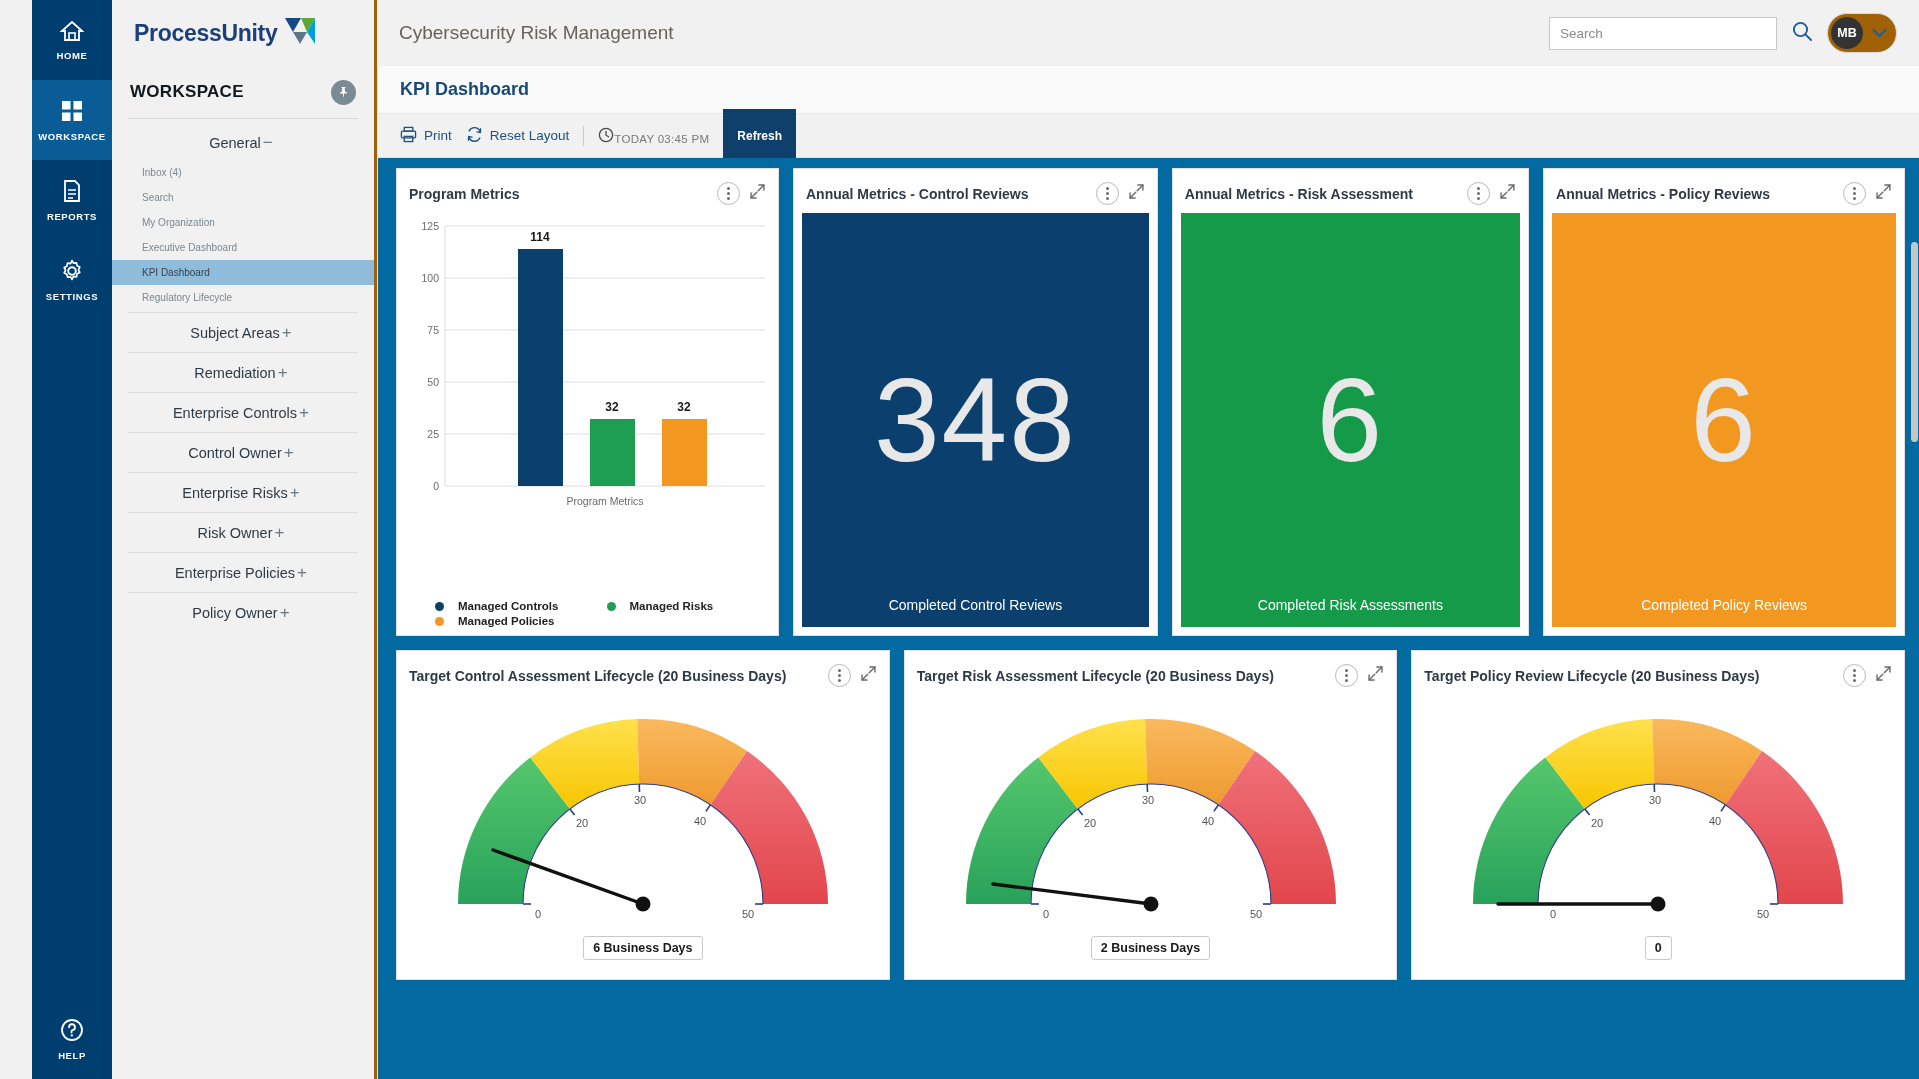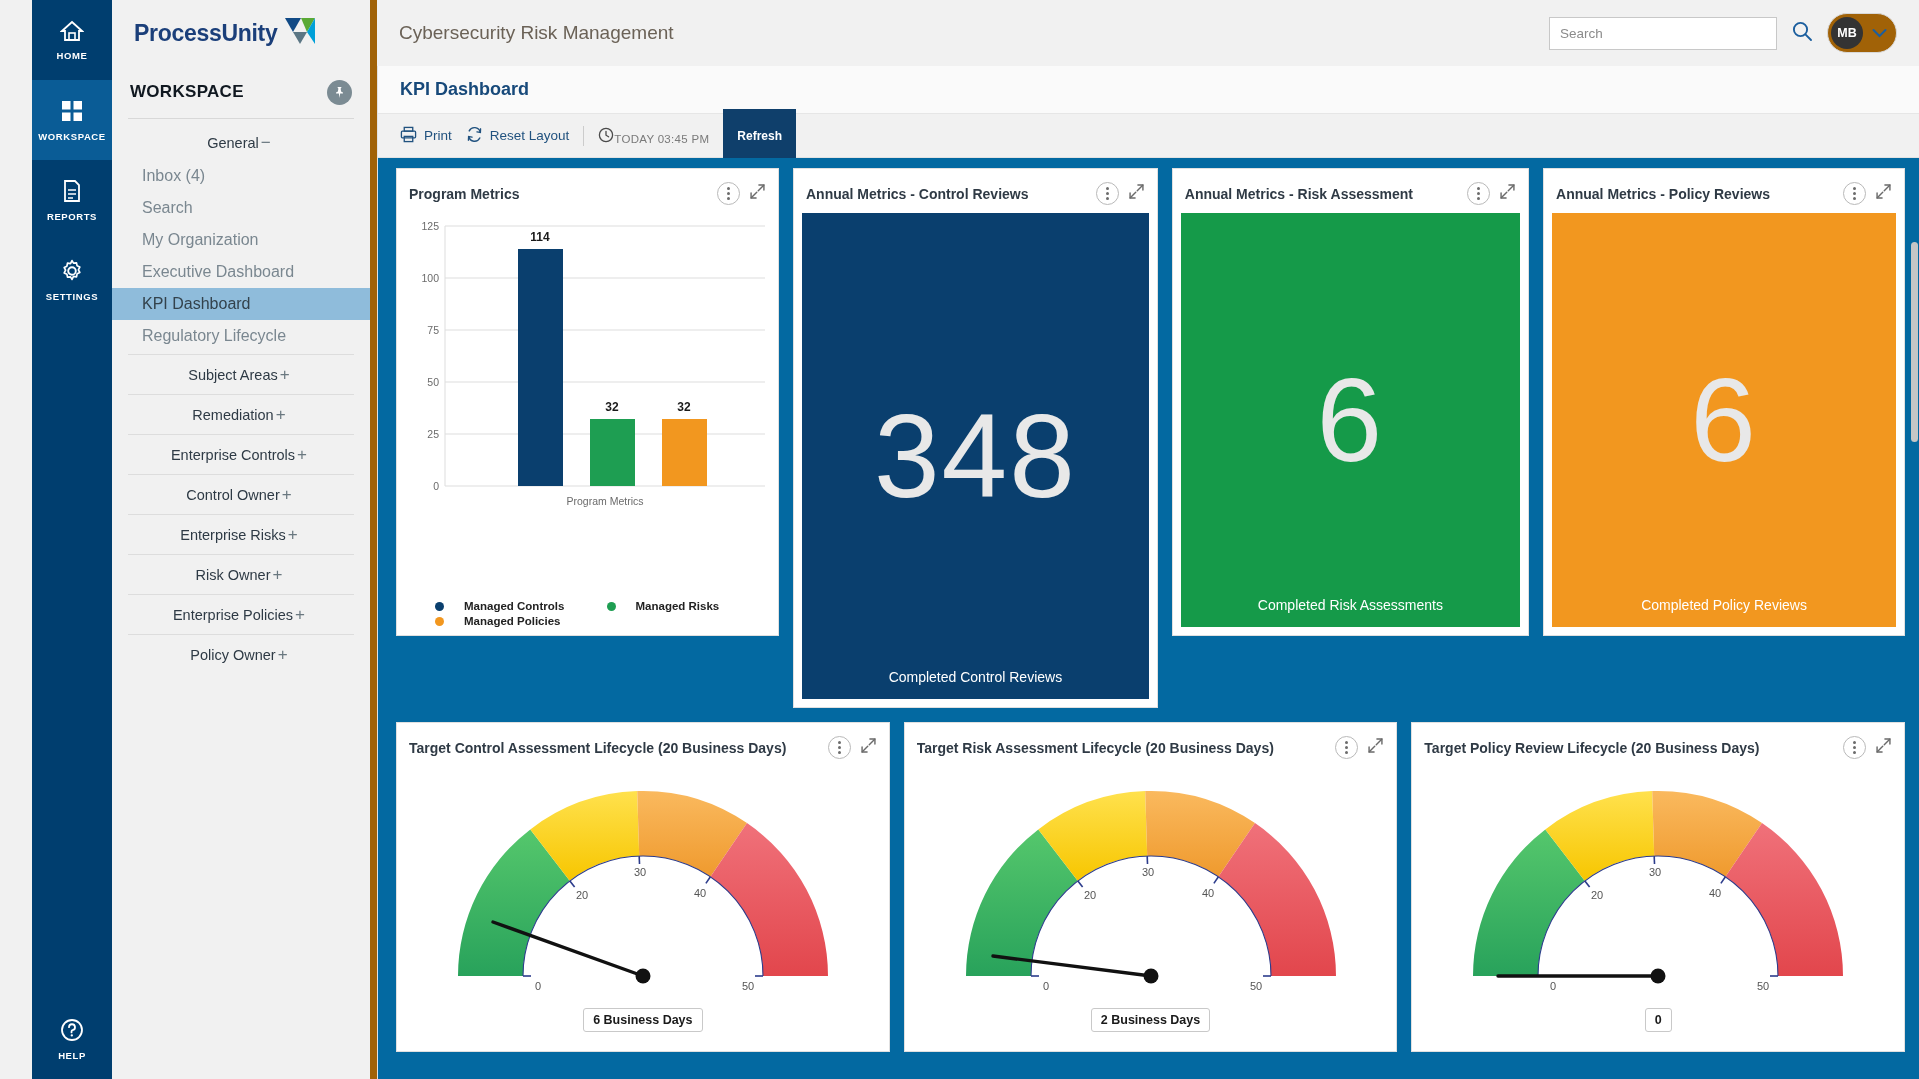--- a/index.html
+++ b/index.html
@@ -25,21 +25,21 @@
   .rail-label {
     font-size: 9.5px; font-weight: bold; letter-spacing: .6px;
     color: #ffffff;
   }
   .rail-spacer { flex: 1; }
   .rail-help { height: 80px; }
 
   
   .ws {
     width: 265px; flex: 0 0 265px; background: #f1f1f1;
-    border-right: 7px solid #a16207; display: flex; flex-direction: column;
+    border-right: 3px solid #a16207; display: flex; flex-direction: column;
   }
   .ws-brand {
     height: 66px; display: flex; align-items: center;
     padding-left: 22px; background: #f1f1f1;
   }
   .ws-head {
     height: 52px; display: flex; align-items: center;
     justify-content: space-between; padding: 0 18px 0 18px;
   }
   .ws-title {
@@ -56,21 +56,21 @@
   .nav-group {
     display: flex; align-items: center; justify-content: center;
     padding: 9px 18px 9px 16px; cursor: pointer;
   }
   .nav-group-label { font-size: 14.5px; color: #2e3a45; }
   .nav-group-sign {
     font-size: 17px; color: #6a7880; line-height: 1;
     width: 14px; text-align: center;
   }
   .nav-sub {
-    padding: 7px 21px 7px 30px; font-size: 16px;
+    padding: 7px 21px 7px 30px; font-size: 10px;
     color: #7a8790; cursor: pointer;
   }
   .nav-sub.selected { background: #8fbcdb; color: #33424c; }
   .nav-divider { height: 1px; background: #dddddd; margin: 2px 16px; }
 
   
   .main { flex: 1; display: flex; flex-direction: column; min-width: 0; }
   .topbar {
     height: 66px; background: #f1f1f1; display: flex;
     align-items: center; flex: 0 0 66px;
@@ -159,21 +159,21 @@
   .kebab i { width: 3px; height: 3px; border-radius: 50%; background: #6c6c6c; display: block; }
   .expand { cursor: pointer; }
 
   
   .chart-box { flex: 1; padding: 0 8px 6px 8px; position: relative; }
   .legend {
     display: flex; flex-wrap: wrap; padding: 4px 0 8px 38px;
     row-gap: 3px;
   }
   .legend-item {
-    display: flex; align-items: center; gap: 20px;
+    display: flex; align-items: center; gap: 14px;
     width: 50%; font-size: 11.5px; color: #222; font-weight: bold;
   }
   .legend-dot { width: 9px; height: 9px; border-radius: 50%; display: block; }
 
   
   .kpi-body {
     flex: 1; margin: 0 8px 8px 8px; display: flex;
     flex-direction: column; align-items: center; justify-content: center;
     position: relative;
   }
@@ -468,21 +468,21 @@
                 <span class="legend-dot" style="background:#1e9e52;"></span>
                 <span>Managed Risks</span>
               </span>
               <span class="legend-item">
                 <span class="legend-dot" style="background:#f2971f;"></span>
                 <span>Managed Policies</span>
               </span>
             </div>
           </div>
 
-          <div class="card" style="width:388px;height:540px;">
+          <div class="card" style="width:388px;height:468px;">
             <div class="card-head">
               <span class="card-title">Annual Metrics - Control Reviews</span>
               <span class="card-actions">
                 <span class="kebab">
                     <i></i>
                     <i></i>
                     <i></i>
                   </span>
                 <span class="expand">
                   <svg width="17" height="17" viewBox="0 0 18 18">

